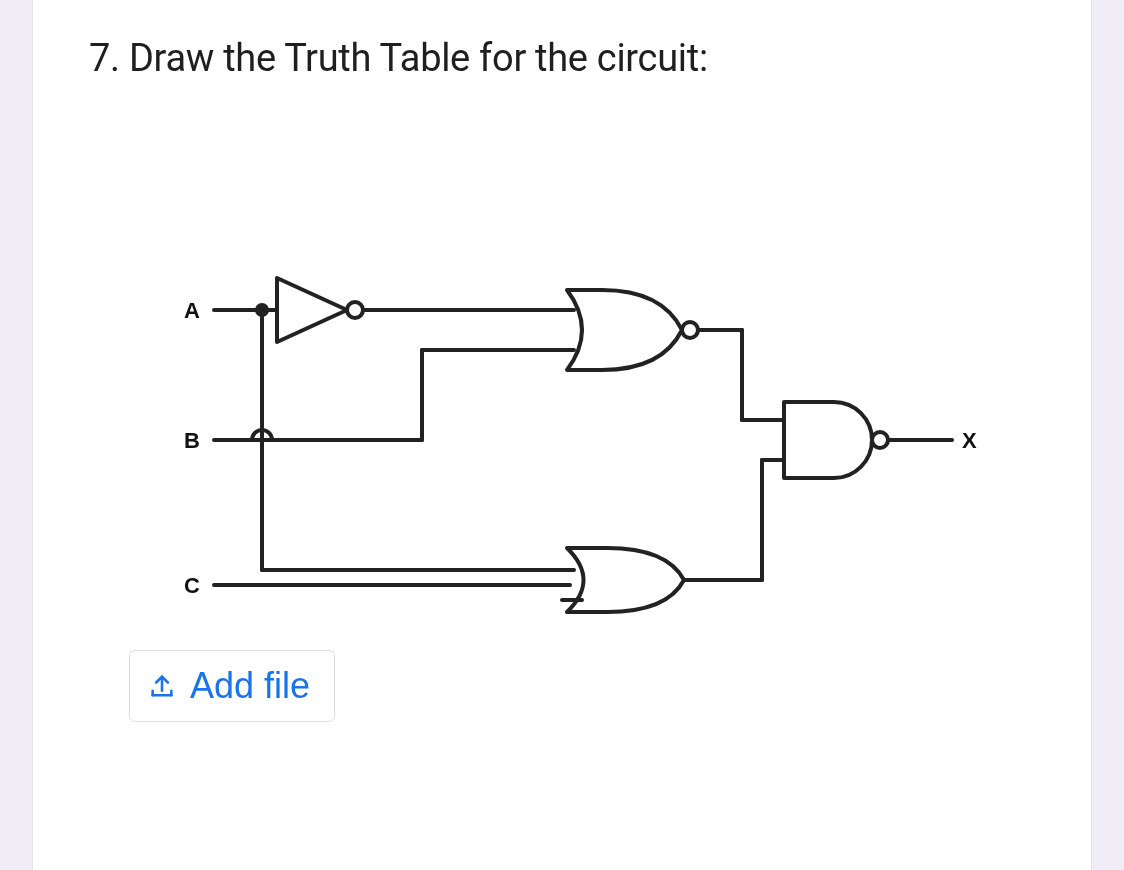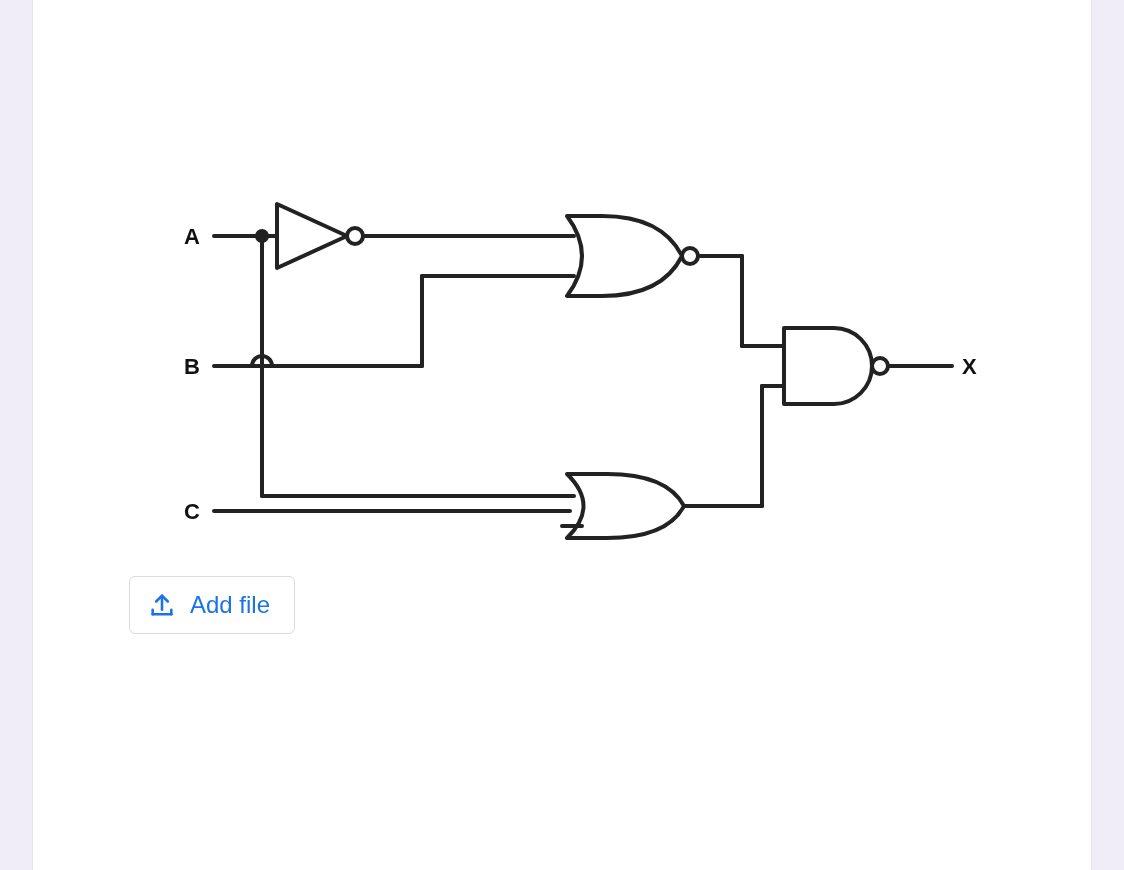--- a/index.html
+++ b/index.html
@@ -43,33 +43,37 @@
     color: #111;
   }
   .add-file-btn {
     display: inline-flex;
     align-items: center;
     gap: 14px;
     border: 1px solid #dadce0;
     border-radius: 6px;
     padding: 14px 24px 14px 18px;
     color: #1a73e8;
-    font-size: 24px;
+    font-size: 36px;
     font-weight: 400;
     background: #fff;
     cursor: pointer;
     margin-left: 40px;
   }
   .upload-icon { width: 28px; height: 28px; }
 </style>
 </head>
 <body>
 
 <div class="card">
 
+  <div class="question-title">
+    <span>7.</span>
+    <span>Draw the Truth Table for the circuit:</span>
+  </div>
 
   <div class="diagram-wrap">
 
     
     <span class="io-label" style="left:62px; top:188px;">A</span>
     <span class="io-label" style="left:62px; top:318px;">B</span>
     <span class="io-label" style="left:62px; top:463px;">C</span>
     <span class="io-label" style="left:840px; top:318px;">X</span>
 
     <svg viewBox="0 0 880 520">

